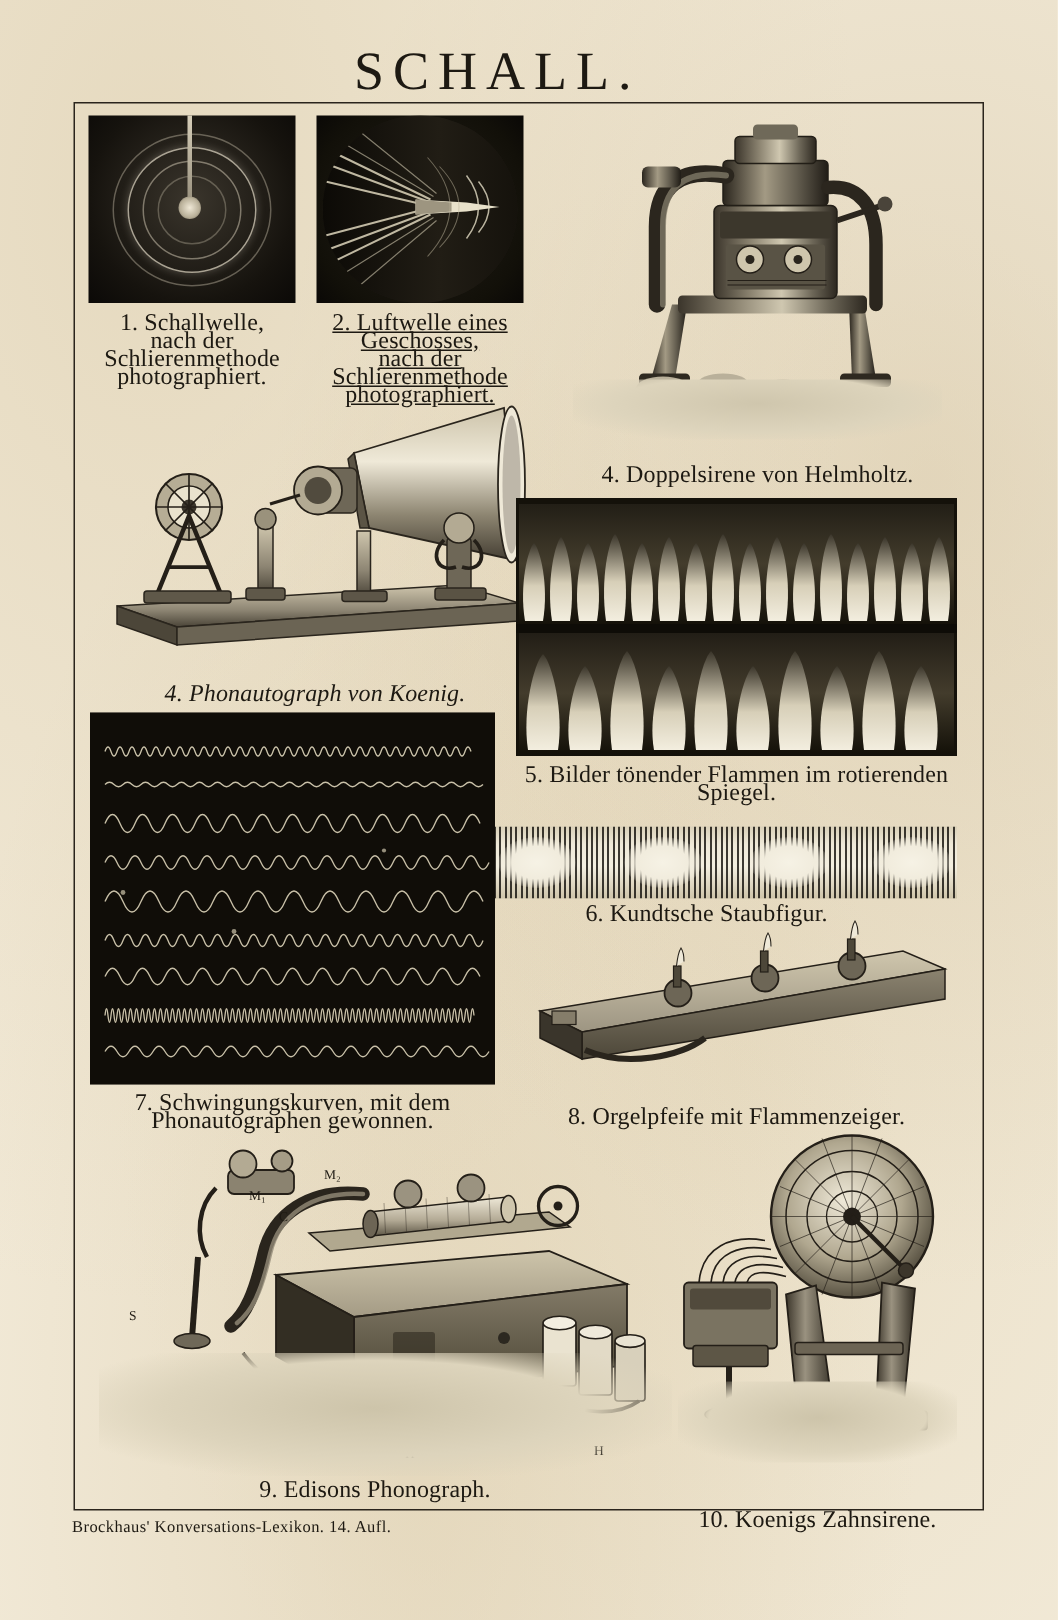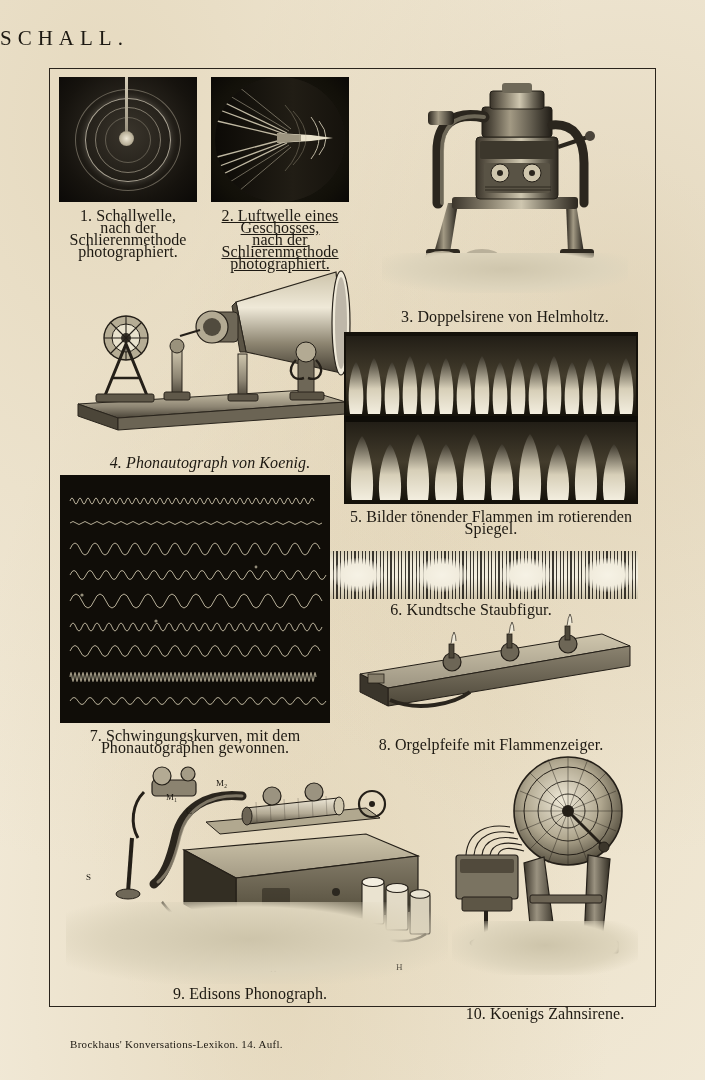--- a/index.html
+++ b/index.html
@@ -24,22 +24,22 @@
       radial-gradient(ellipse at 88% 30%, rgba(205,186,148,0.40) 0%, rgba(205,186,148,0) 50%),
       radial-gradient(ellipse at 40% 88%, rgba(212,194,156,0.42) 0%, rgba(212,194,156,0) 55%),
       radial-gradient(ellipse at 70% 65%, rgba(222,207,173,0.35) 0%, rgba(222,207,173,0) 60%);
     pointer-events: none;
   }
   .plate-title {
     position: absolute;
     top: 26px;
     left: 0;
     width: 663px;
-    text-align: left;
-    font-size: 21px;
+    text-align: center;
+    font-size: 36px;
     letter-spacing: 6px;
     font-family: "Liberation Serif", serif;
     color: #1d1912;
   }
   .plate-frame {
     position: absolute;
     left: 49px;
     top: 68px;
     width: 607px;
     height: 939px;
@@ -54,26 +54,25 @@
     position: absolute;
     text-align: center;
     font-size: 16px;
     line-height: 12px;
     font-family: "Liberation Serif", serif;
     color: #1d1912;
     letter-spacing: 0.1px;
   }
   .credit {
     position: absolute;
-    left: 70px;
+    left: 48px;
     top: 1012px;
     font-size: 11px;
     color: #1d1912;
     letter-spacing: 0.3px;
-    margin-top: 26px;
   }
 
   
   #fig1 {
     left: 59px; top: 77px; width: 138px; height: 125px;
     background: radial-gradient(ellipse at 50% 45%, #3a352c 0%, #16130e 70%, #0b0907 100%);
     overflow: hidden;
   }
   #fig1 .ring {
     position: absolute; border-radius: 50%;
@@ -292,21 +291,21 @@
     <ellipse cx="110" cy="179" rx="17" ry="7" fill="#b9b09a"></ellipse>
     <ellipse cx="150" cy="196" rx="18" ry="8" fill="#6a6354"></ellipse>
     <rect x="132" y="184" width="36" height="12" fill="#7d7664"></rect>
     <ellipse cx="150" cy="184" rx="18" ry="8" fill="#c2b9a2"></ellipse>
 
     <line x1="186" y1="70" x2="216" y2="60" stroke="#2b261e" stroke-width="4"></line>
     <circle cx="218" cy="59" r="5" fill="#4a443a"></circle>
   </svg>
 </div>
 <div class="cap" style="left:372px; top:311px; width:266px;">
-  <div>3. Doppelsirene von Helmholtz.</div>
+  <div>4. Doppelsirene von Helmholtz.</div>
 </div>
 
 <div class="fig" id="fig4">
   <svg width="300" height="186" viewBox="0 0 300 186">
     <defs>
       <linearGradient id="horn" x1="0" y1="0" x2="0" y2="1">
         <stop offset="0%" stop-color="#cdc4ab"></stop>
         <stop offset="35%" stop-color="#efe9d8"></stop>
         <stop offset="70%" stop-color="#8d8571"></stop>
         <stop offset="100%" stop-color="#433d32"></stop>

